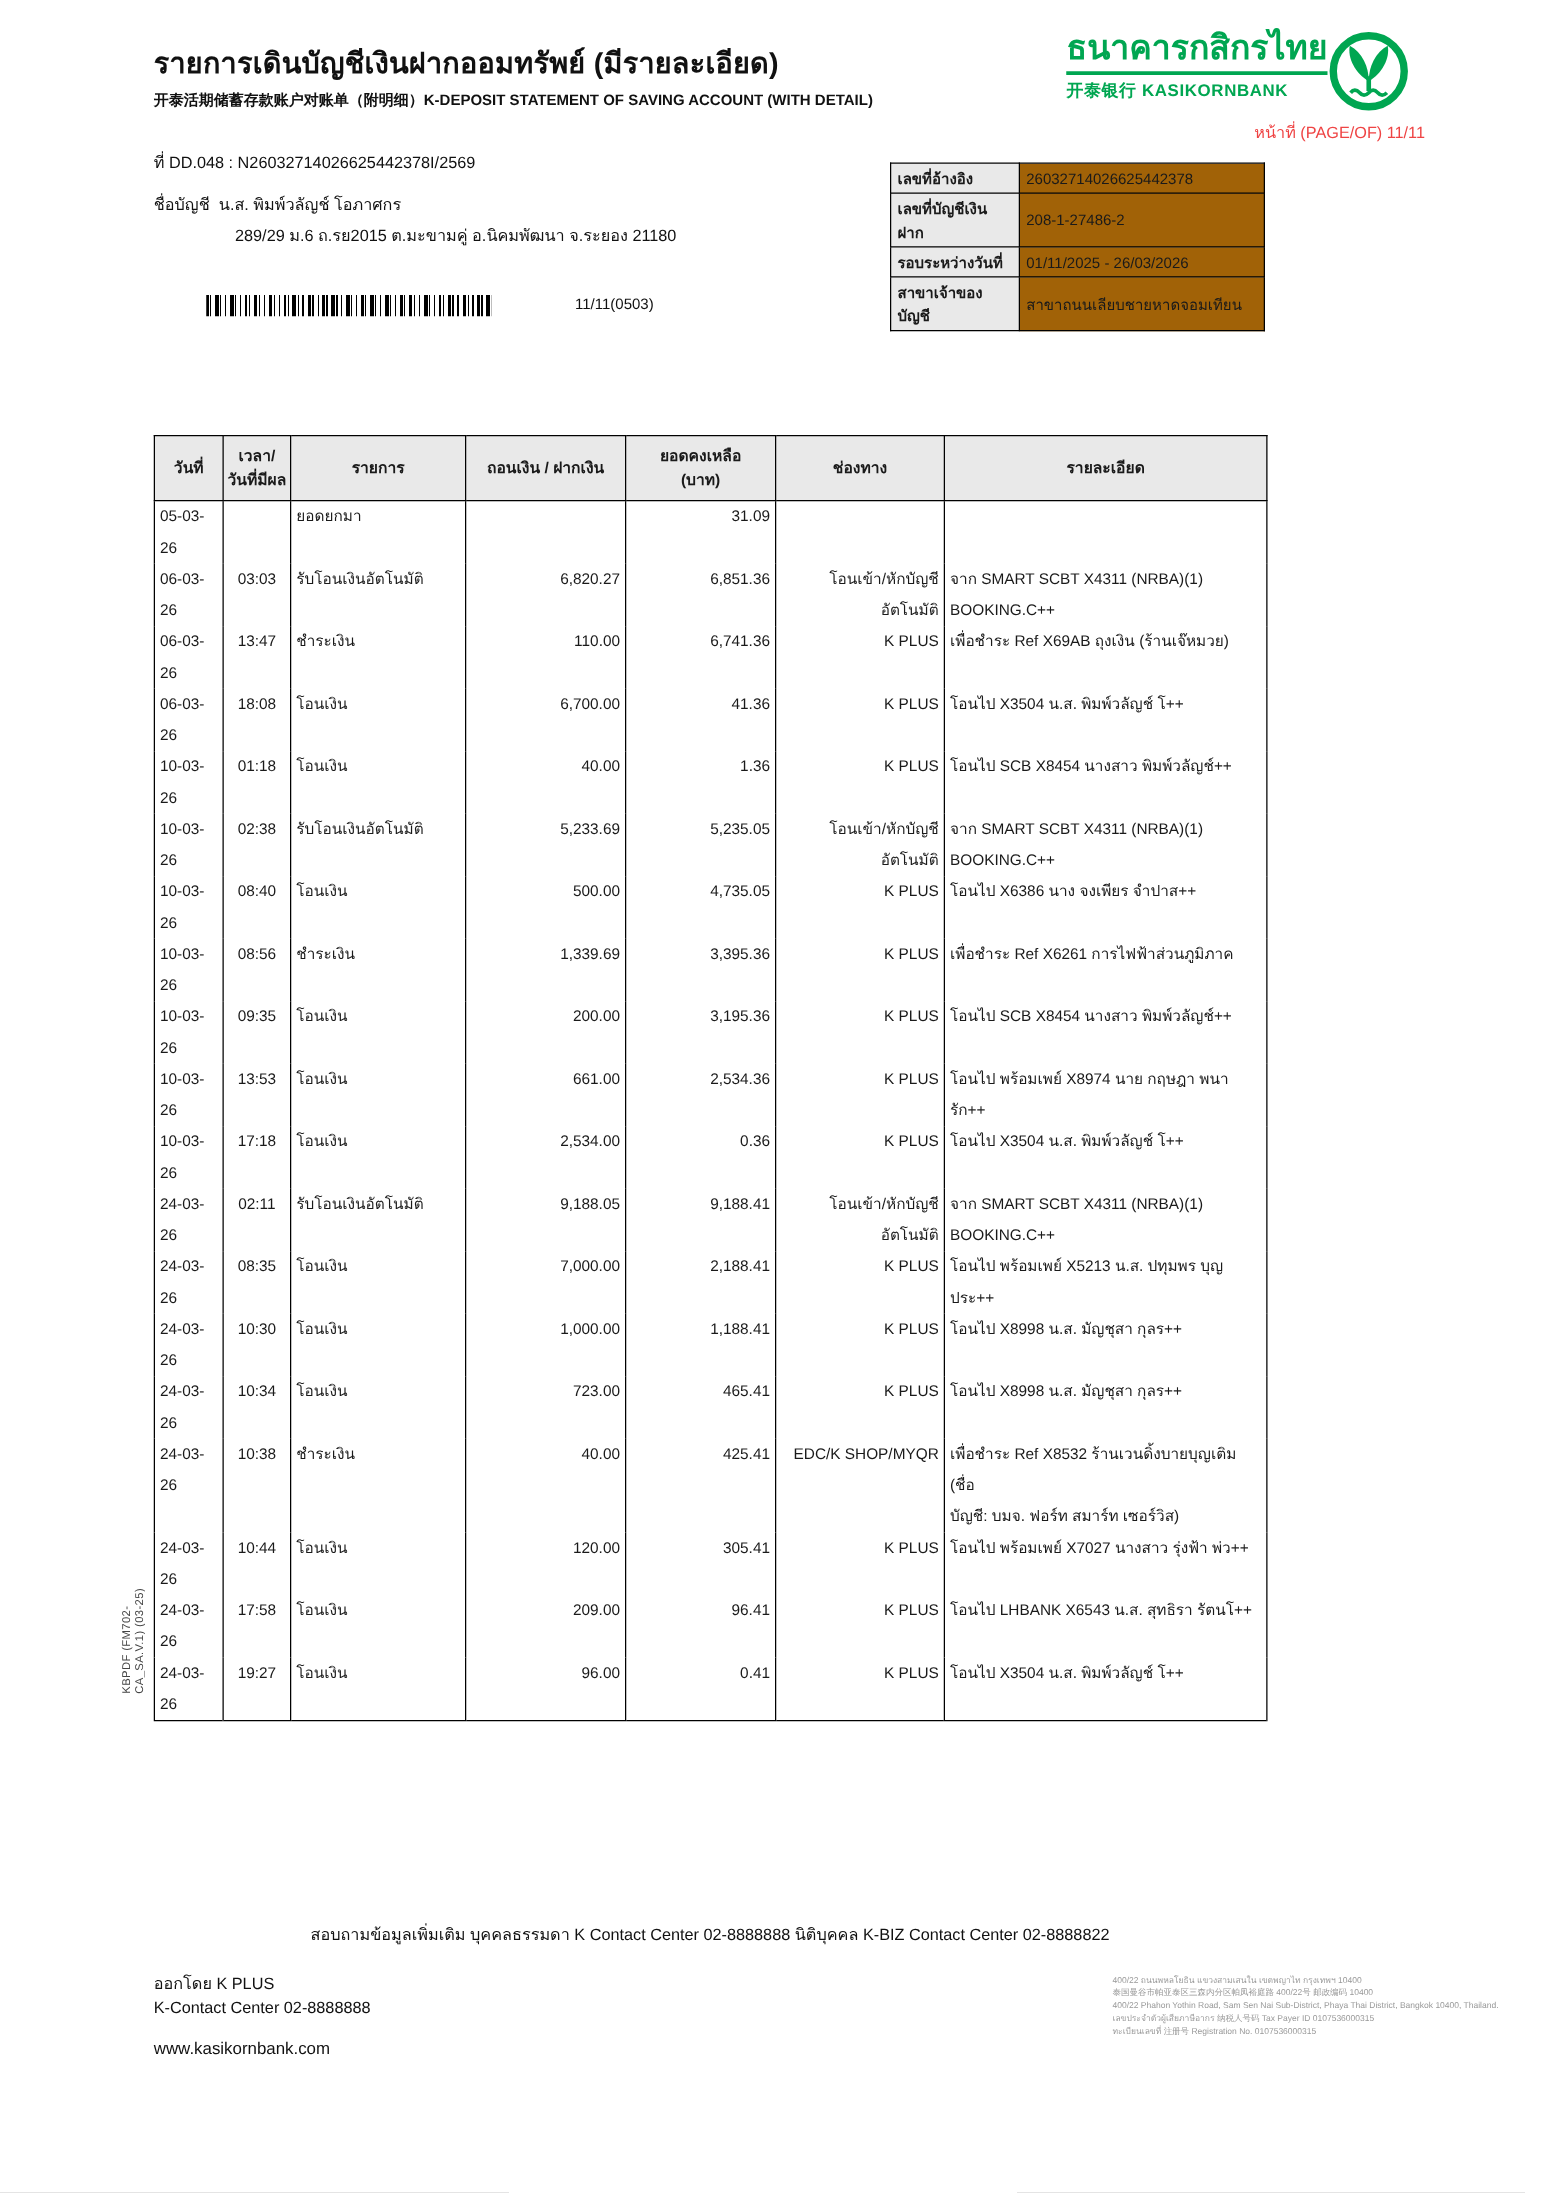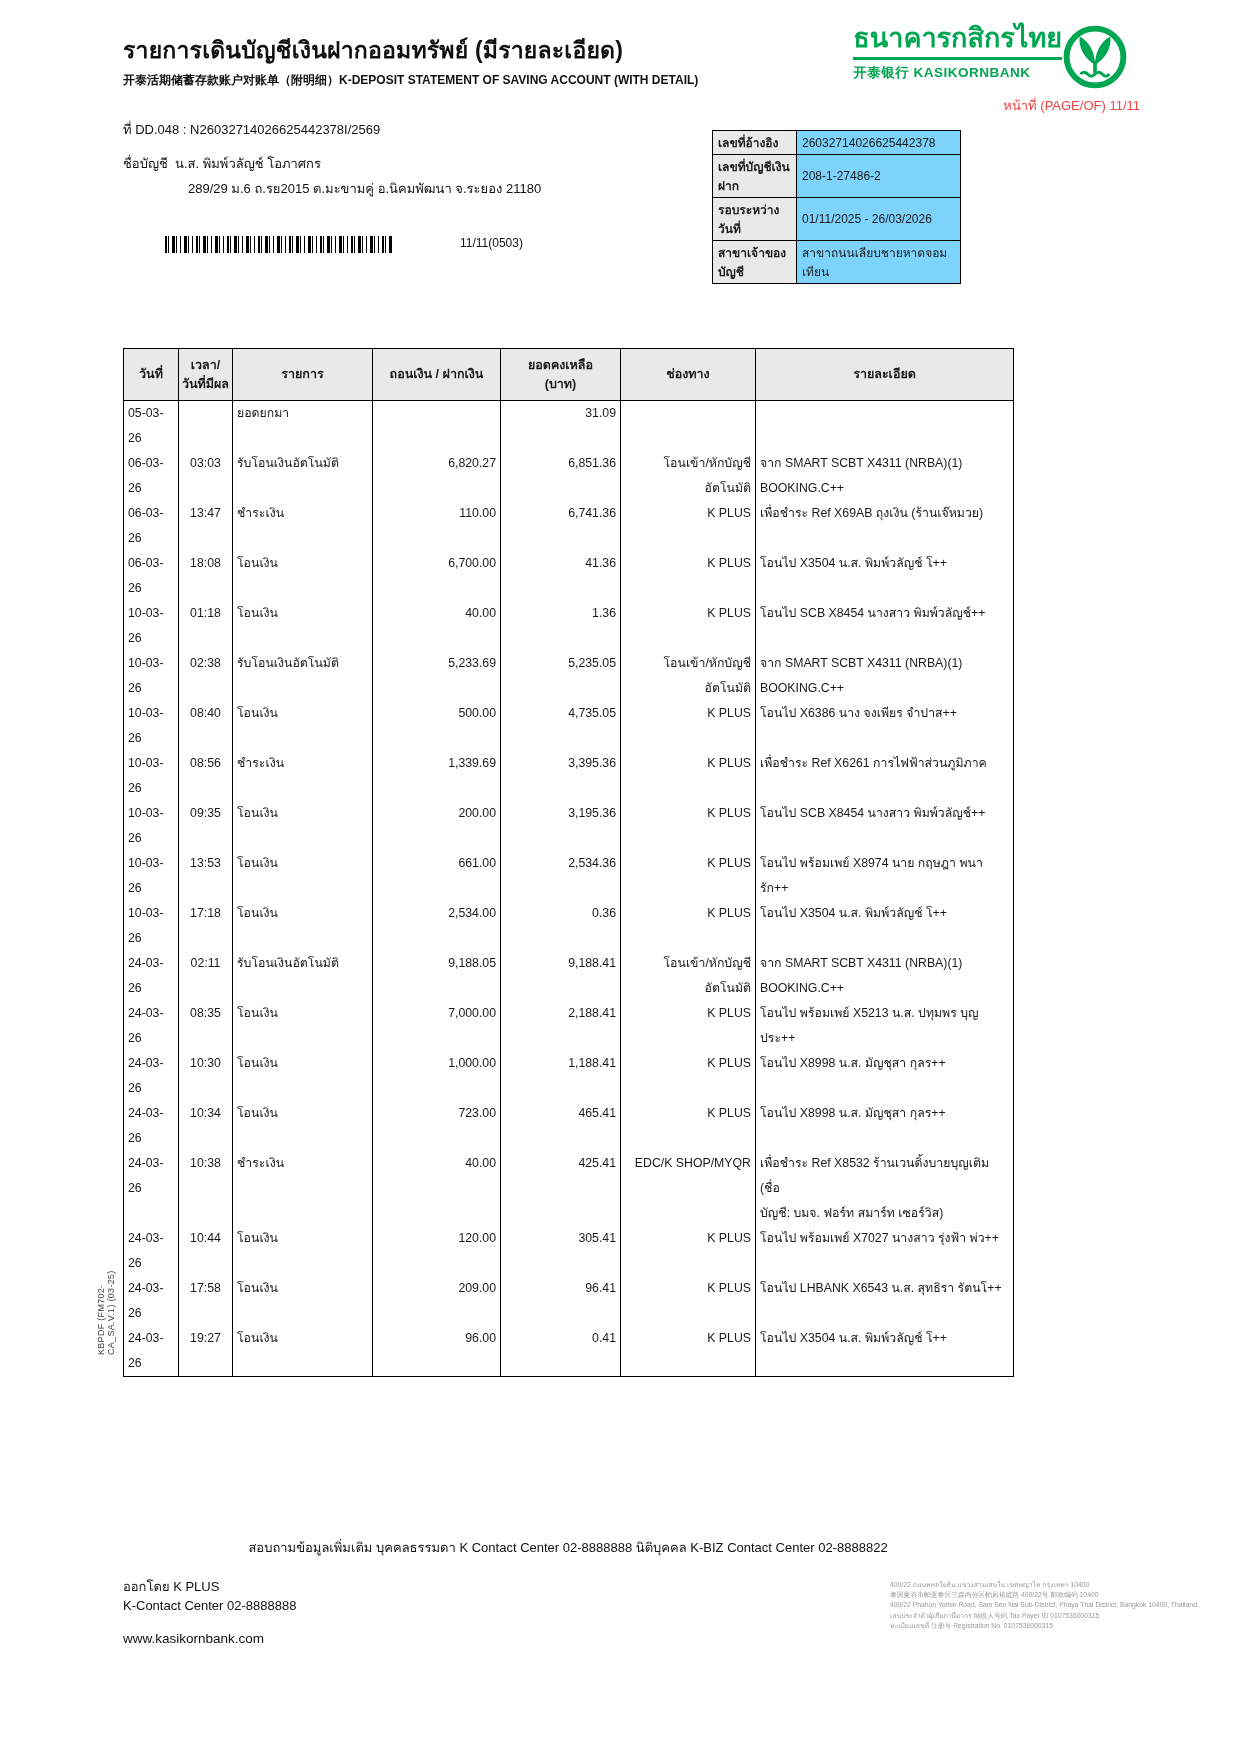--- a/index.html
+++ b/index.html
@@ -26,22 +26,22 @@
 
   .page-no { position:absolute; top:95px; right:100px; font-size:13px; color:#ef4444; }
 
   
   .doc-info { position:absolute; left:123px; top:110px; font-size:13px; line-height:1.3; color:#111;margin-top:12px; }
   .doc-info .row2 { margin-top:17px; }
   .doc-info .addr { margin-top:8px; padding-left:65px; }
 
   .ref-table { position:absolute; left:712px; top:130px; border-collapse:collapse; }
   .ref-table td { border:1.5px solid #000; font-size:12px; height:24px; padding:2px 5px; vertical-align:middle; }
-  .ref-table td.lbl { background:#e9e9e9; font-weight:bold; width:84px; }
-  .ref-table td.val { width:164px; background:#7dd3fc; }
+  .ref-table td.lbl { background:#e9e9e9; font-weight:bold; width:103px; }
+  .ref-table td.val { width:196px; background:#a16207; }
 
   
   .barcode {
     position:absolute; left:165px; top:236px; width:228px; height:17px;
     background: repeating-linear-gradient(90deg,
       #000 0 2px, #fff 2px 3px, #000 3px 4px, #fff 4px 7px,
       #000 7px 10px, #fff 10px 11px, #000 11px 12px, #fff 12px 15px,
       #000 15px 16px, #fff 16px 19px, #000 19px 22px, #fff 22px 23px,
       #000 23px 24px, #fff 24px 27px, #000 27px 28px, #fff 28px 31px);
   }

